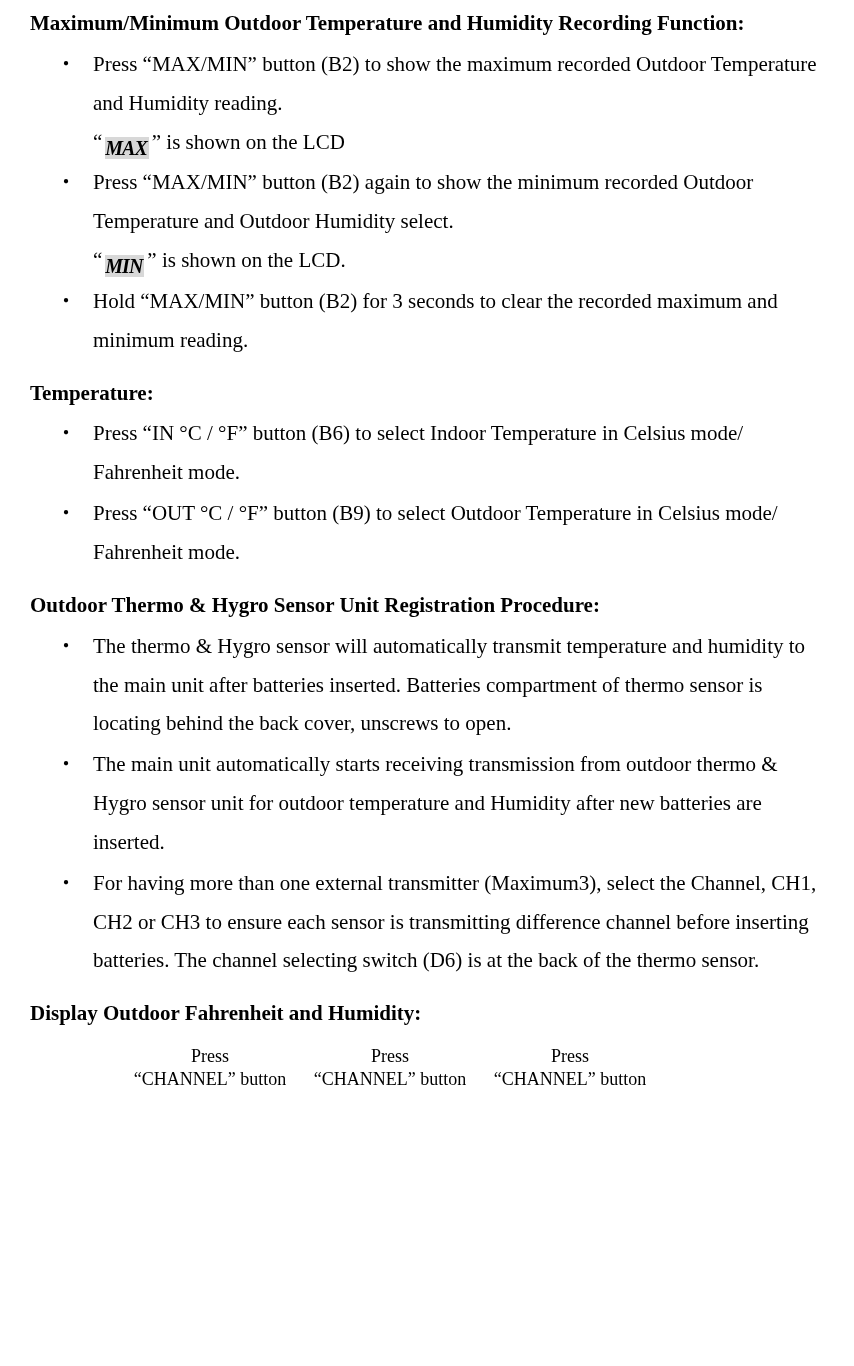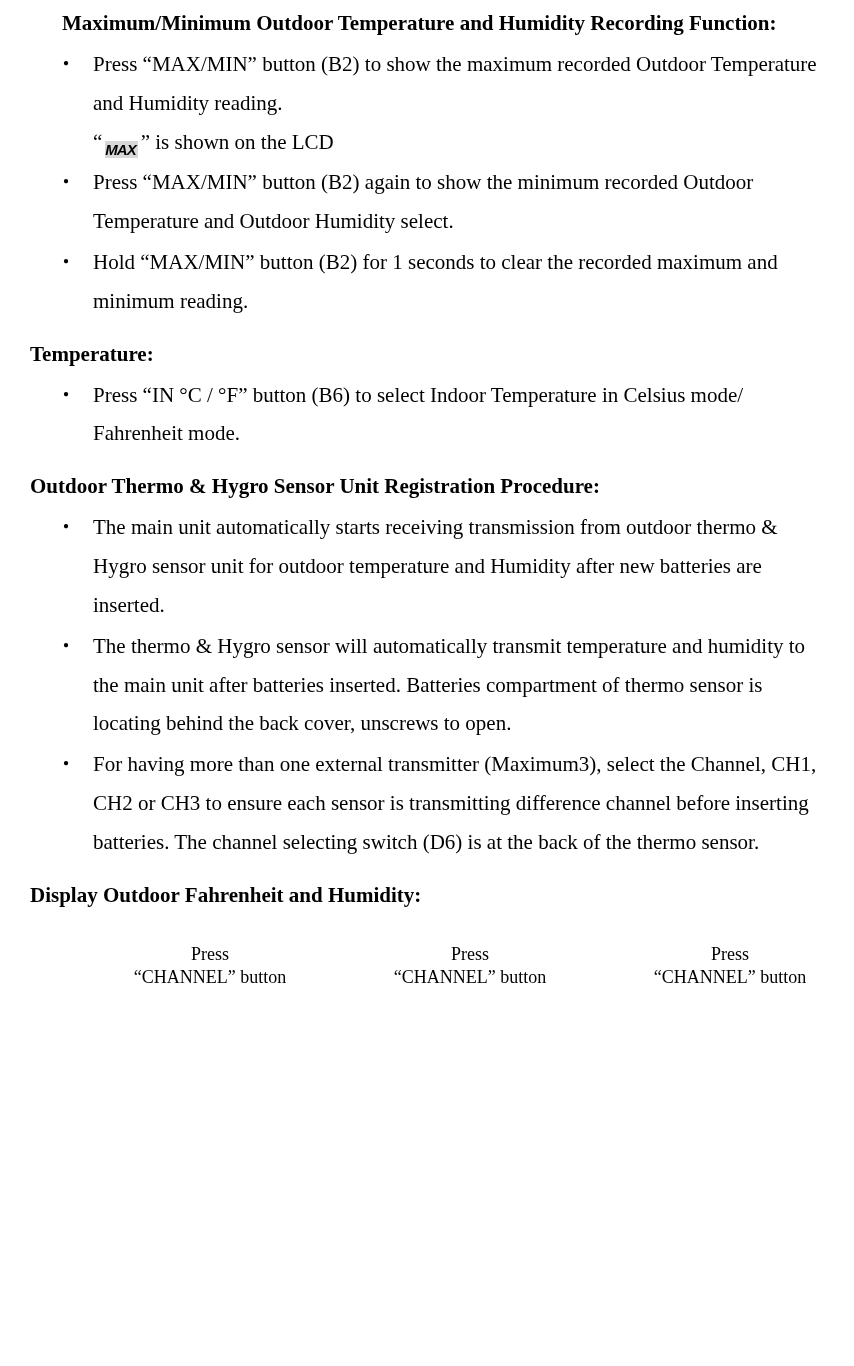--- a/index.html
+++ b/index.html
@@ -11,21 +11,21 @@
       background: #fff;
       padding: 4px 30px 0 30px;
       line-height: 1.85;
     }
     .section-title {
       font-weight: bold;
       font-size: 21px;
       margin-top: 14px;
       margin-bottom: 2px;
     }
-    .section-title.first { margin-top: 0; margin-left: 32px; }
+    .section-title.first { margin-top: 0; }
     ul {
       list-style: none;
       padding-left: 36px;
     }
     li {
       position: relative;
       margin-bottom: 2px;
       margin-left: 27px;
     }
     li::before {
@@ -33,73 +33,76 @@
       position: absolute;
       left: -30px;
       top: 0;
       font-size: 10px;
       line-height: 36px;
     }
     .inline-lcd {
       display: inline-block;
       vertical-align: -6px;
       background: #d8d8d8;
-      font-family: Liberation Sans, sans-serif;
+      font-family: Liberation Serif, serif;
       font-weight: 900;
       font-style: italic;
-      font-size: 15px;
+      font-size: 20px;
       letter-spacing: -1px;
       padding: 1px 2px 1px 0px;
       line-height: 1;
       margin: 0 3px;
     }
     .channel-row {
       display: flex;
       justify-content: flex-start;
-      gap: 80px;
       padding-left: 90px;
       font-size: 18px;
       line-height: 1.3;
-      margin-top: 28px;
+      margin-top: 12px;
     }
     .channel-col {
       text-align: center;
       width: 180px;
     }
   </style>
 </head>
 <body>
 
 <div id="content">
     <div class="section-title first">Maximum/Minimum Outdoor Temperature and Humidity Recording Function:</div>
     <ul>
       <li>
         <div>Press “MAX/MIN” button (B2) to show the maximum recorded Outdoor Temperature and Humidity reading.</div>
         <div>“<span class="inline-lcd">MAX</span>” is shown on the LCD</div>
       </li>
       <li>
         <div>Press “MAX/MIN” button (B2) again to show the minimum recorded Outdoor Temperature and Outdoor Humidity select.</div>
+        <div>“<span class="inline-lcd">MIN</span>” is shown on the LCD.</div>
       </li>
       <li>
-        <div>Hold “MAX/MIN” button (B2) for 1 seconds to clear the recorded maximum and minimum reading.</div>
+        <div>Hold “MAX/MIN” button (B2) for 3 seconds to clear the recorded maximum and minimum reading.</div>
       </li>
     </ul>
     <div class="section-title">Temperature:</div>
     <ul>
       <li>
         <div>Press “IN °C / °F” button (B6) to select Indoor Temperature in Celsius mode/ Fahrenheit mode.</div>
       </li>
+      <li>
+        <div>Press “OUT °C / °F” button (B9) to select Outdoor Temperature in Celsius mode/ Fahrenheit mode.</div>
+      </li>
     </ul>
     <div class="section-title">Outdoor Thermo &amp; Hygro Sensor Unit Registration Procedure:</div>
     <ul>
       <li>
-        <div>The main unit automatically starts receiving transmission from outdoor thermo &amp; Hygro sensor unit for outdoor temperature and Humidity after new batteries are inserted.</div>
+        <div>The thermo &amp; Hygro sensor will automatically transmit temperature and humidity to the main unit after batteries inserted. Batteries compartment of thermo sensor is locating behind the back cover, unscrews to open.</div>
       </li>
       <li>
-        <div>The thermo &amp; Hygro sensor will automatically transmit temperature and humidity to the main unit after batteries inserted. Batteries compartment of thermo sensor is locating behind the back cover, unscrews to open.</div>
+        <div>The main unit automatically starts receiving transmission from outdoor thermo &amp; Hygro sensor unit for outdoor temperature and Humidity after new batteries are inserted.</div>
       </li>
       <li>
         <div>For having more than one external transmitter (Maximum3), select the Channel, CH1, CH2 or CH3 to ensure each sensor is transmitting difference channel before inserting batteries. The channel selecting switch (D6) is at the back of the thermo sensor.</div>
       </li>
     </ul>
     <div class="section-title">Display Outdoor Fahrenheit and Humidity:</div>
     <div class="channel-row">
       <div class="channel-col">
         <div>Press</div>
         <div>“CHANNEL” button</div>

